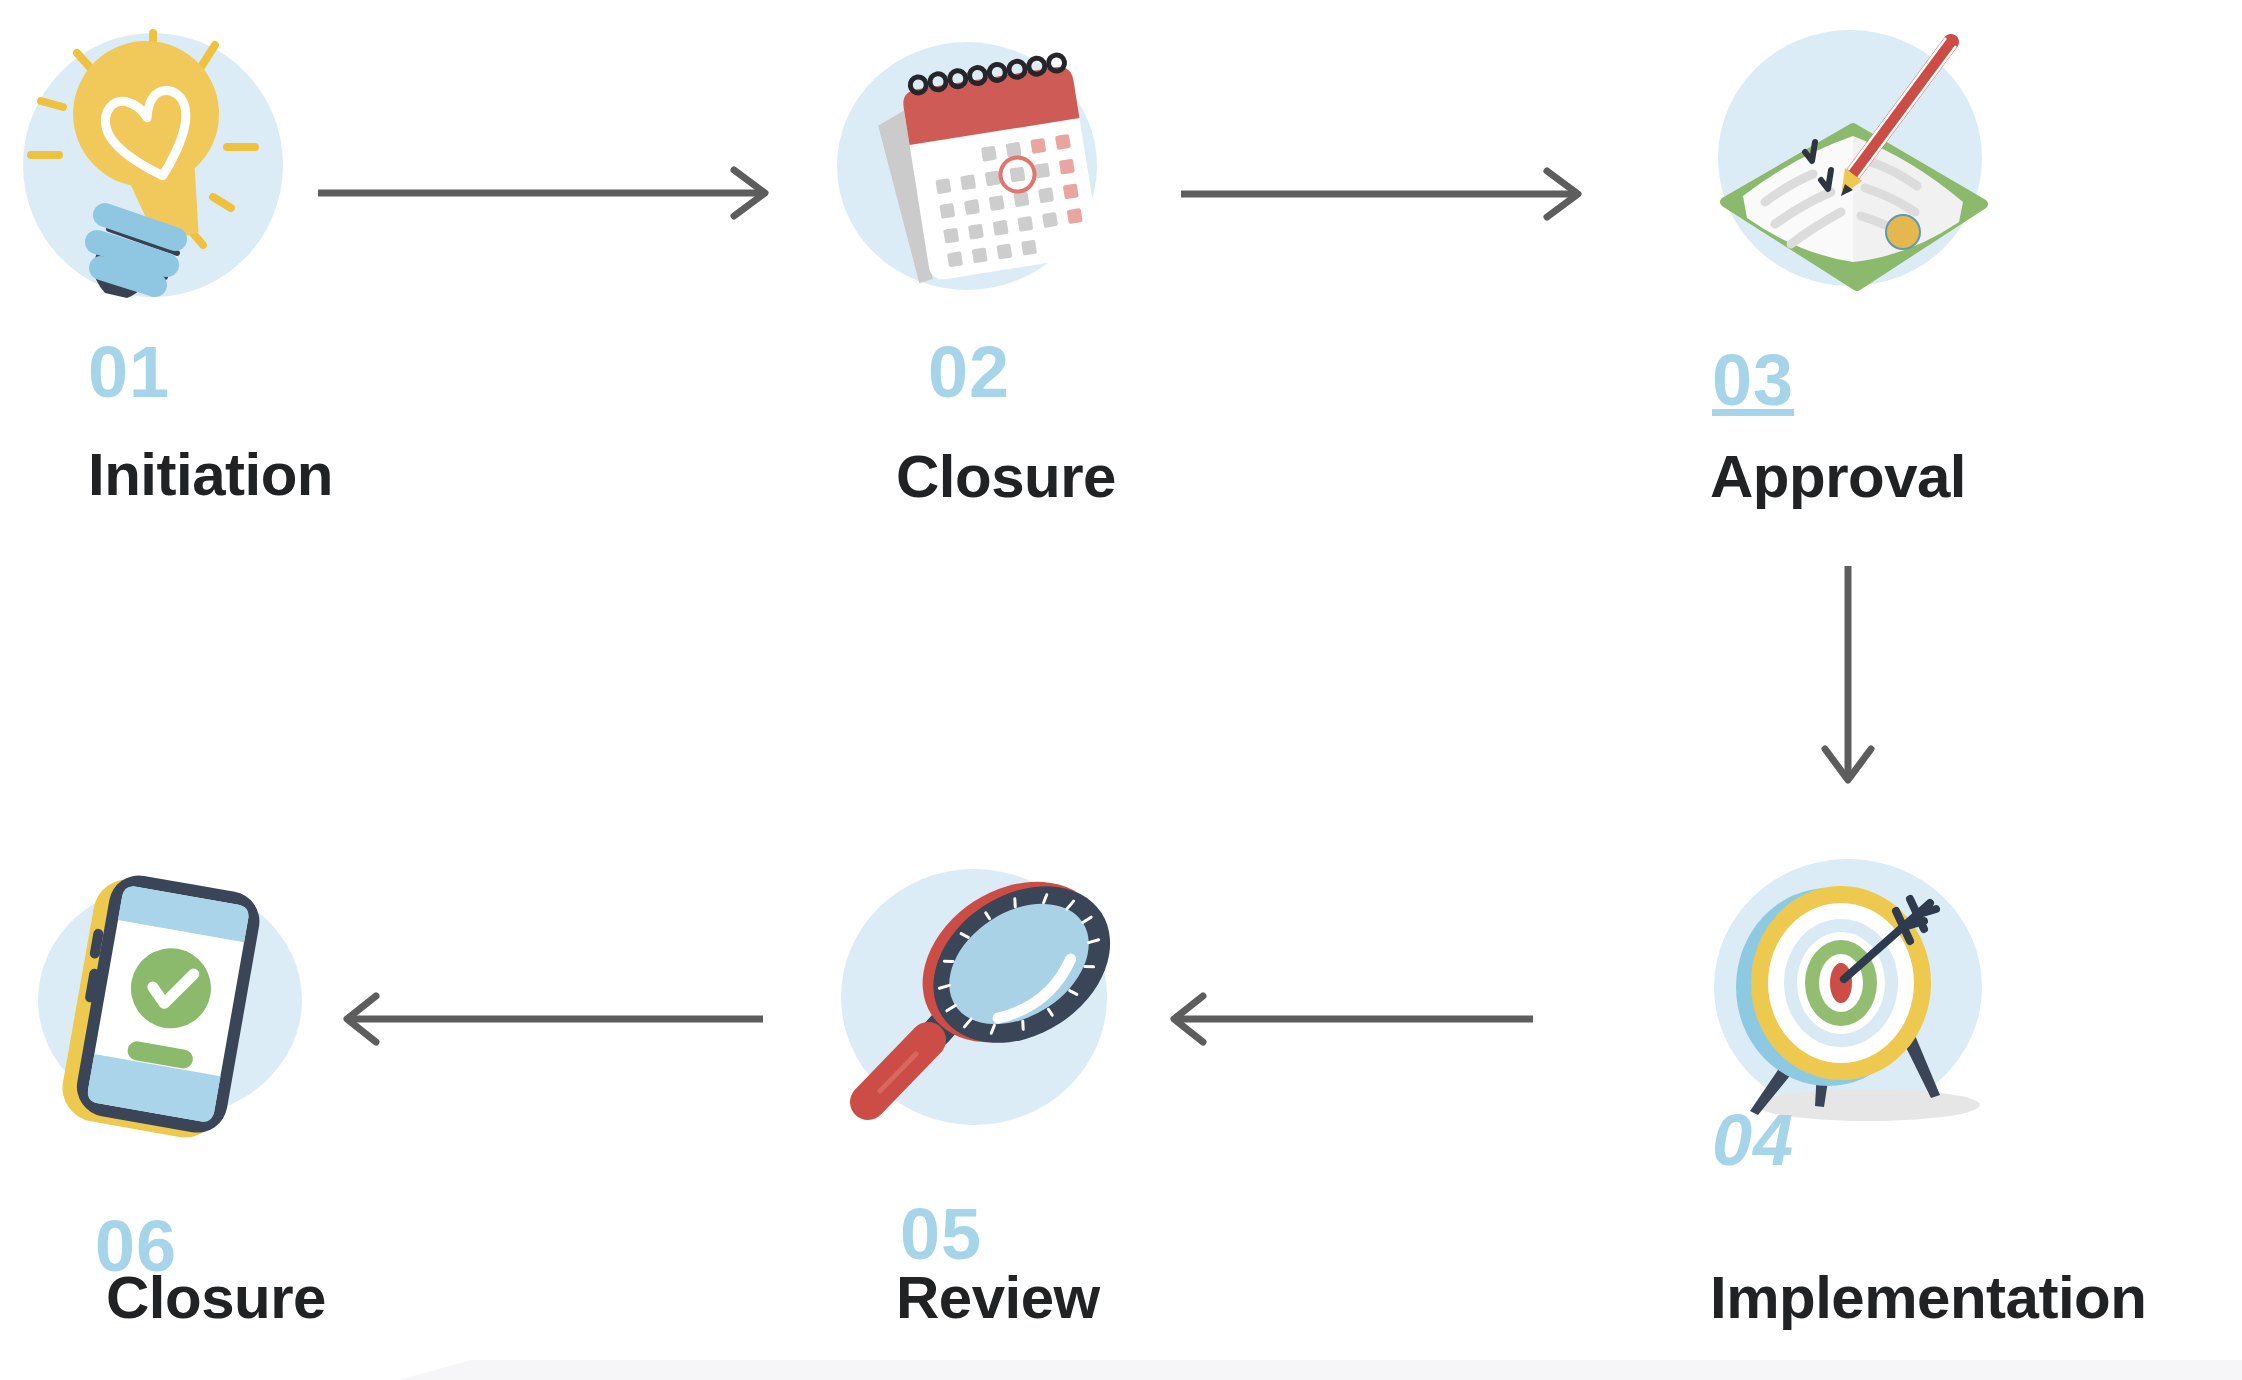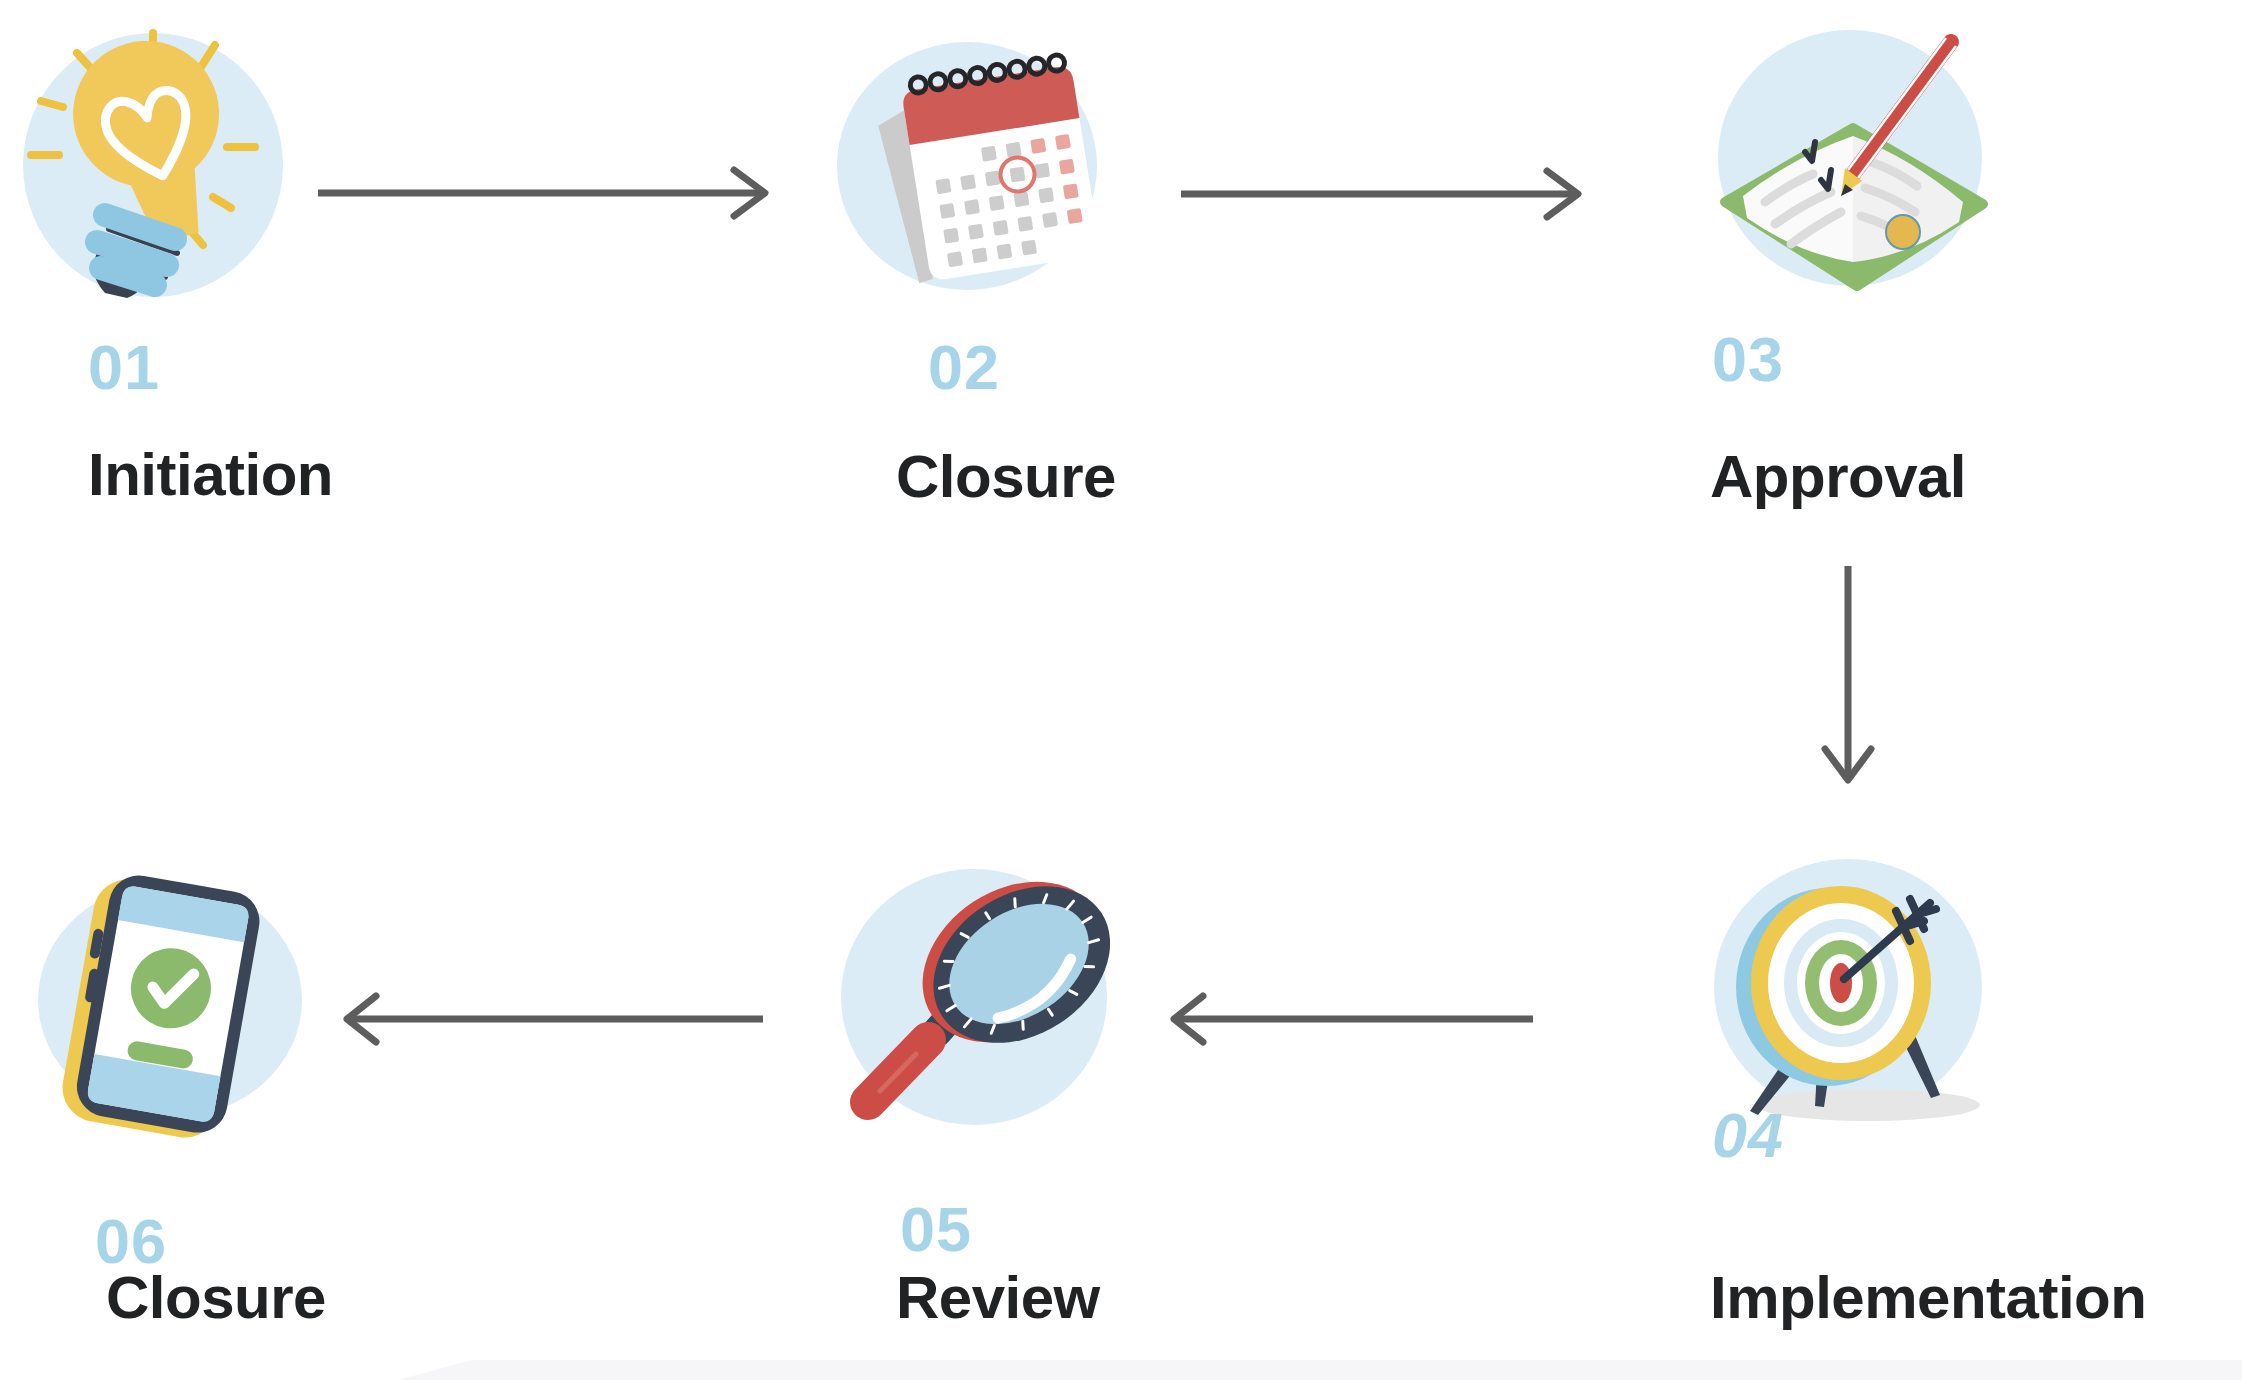--- a/index.html
+++ b/index.html
@@ -2,21 +2,21 @@
 <html><head>
 <meta charset="utf-8">
 <style>
   html,body{margin:0;padding:0;}
   body{
     width:2242px;height:1380px;position:relative;background:#ffffff;
     font-family:"Liberation Sans", sans-serif;overflow:hidden;
   }
   .step-icon{position:absolute;width:300px;height:300px;}
   .step-number{
-    position:absolute;font-size:63px;font-weight:bold;line-height:1;
+    position:absolute;font-size:72px;font-weight:bold;line-height:1;
     color:#a6d5e9;letter-spacing:1px;white-space:nowrap;
   }
   .step-label{
     position:absolute;font-size:60px;font-weight:bold;line-height:1;
     color:#212224;letter-spacing:-0.5px;white-space:nowrap;
   }
   .arrow{position:absolute;}
   .footer-strip{
     position:absolute;left:398px;top:1360px;width:1844px;height:20px;
     background:#f6f6f8;clip-path:polygon(4% 0,100% 0,100% 100%,0 100%);
@@ -24,21 +24,21 @@
   
   #icon-1{left:5px;top:5px;}
   #icon-2{left:815px;top:18px;}
   #icon-3{left:1695px;top:10px;}
   #icon-4{left:1698px;top:845px;}
   #icon-5{left:822px;top:852px;}
   #icon-6{left:12px;top:850px;}
   
   #num-1{left:88px;top:336px;}   #lab-1{left:88px;top:445px;}
   #num-2{left:900px;top:336px;margin-left:28px;}  #lab-2{left:896px;top:447px;}
-  #num-3{left:1712px;top:328px;} #lab-3{left:1710px;top:447px;}
+  #num-3{left:1712px;top:344px;text-decoration:underline;} #lab-3{left:1710px;top:447px;}
   #num-4{left:1712px;top:1104px;font-style:italic;}#lab-4{left:1710px;top:1268px;}
   #num-5{left:900px;top:1162px;margin-top:36px;} #lab-5{left:896px;top:1268px;}
   #num-6{left:95px;top:1162px;margin-top:48px;}  #lab-6{left:106px;top:1268px;}
   
   #arrow-1{left:310px;top:164px;}
   #arrow-2{left:1173px;top:165px;}
   #arrow-3{left:1818px;top:558px;}
   #arrow-4{left:1165px;top:990px;}
   #arrow-5{left:338px;top:990px;}
 </style>

